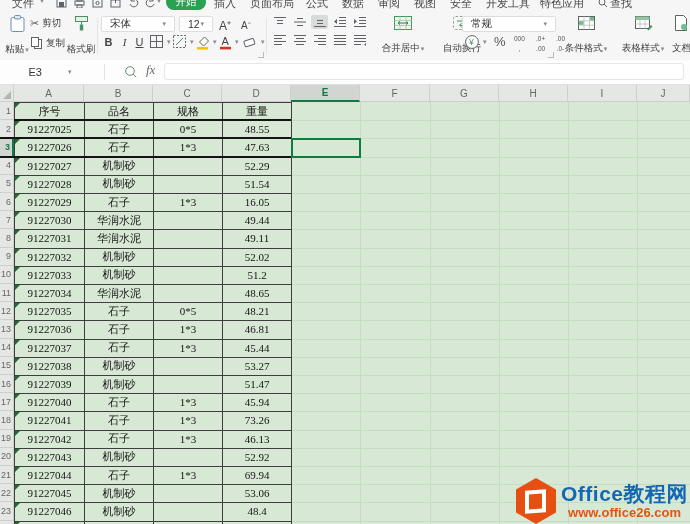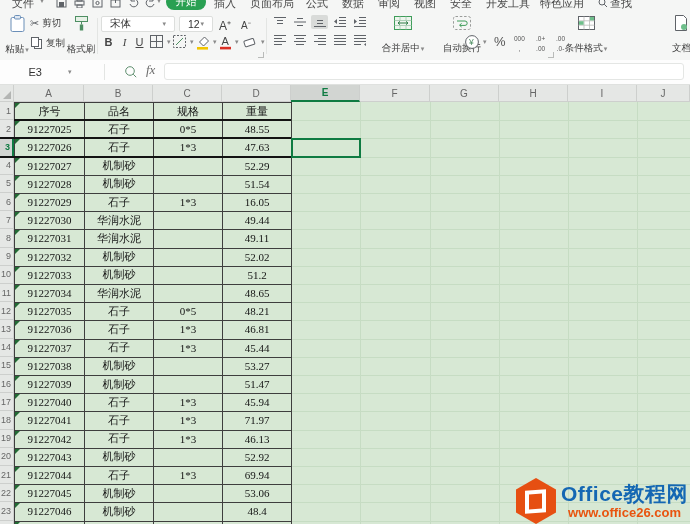--- a/index.html
+++ b/index.html
@@ -283,20 +283,24 @@
     </div>
     <div class="tbtn big" style="left:436px;top:2px;width:52px">
       <svg width="20" height="18">
           <rect x="1.5" y="2.5" width="17" height="13" rx="2" fill="none" stroke="#9a9c9a" stroke-dasharray="2.5 1.8"></rect>
           <path d="M5 7h8a2.2 2.2 0 0 1 0 4.4H8" fill="none" stroke="#3f9d5a"></path>
           <path d="M9.6 9.4L7.5 11.2l2.1 1.8" fill="none" stroke="#3f9d5a"></path>
         </svg>
       <span class="lbl">自动换行</span>
     </div>
 
+    <div class="combo" style="left:462px;top:4px;width:94px">
+      <span>常规</span>
+        <span class="caret">▾</span>
+    </div>
     <div class="tbtn" style="left:464px;top:22px">
       <svg width="16" height="16">
           <circle cx="8" cy="8" r="6.4" fill="#fff" stroke="#5f6368"></circle>
           <text x="5" y="11" font-size="8.5" fill="#4e8f63" font-family="Liberation Sans">¥</text>
         </svg>
       <span class="caret">▾</span>
     </div>
     <div class="tbtn" style="left:494px;top:22px;font-size:13px;color:#555">%</div>
     <div class="tbtn micro" style="left:514px;top:23px">
       <span>000</span>
@@ -314,20 +318,32 @@
 
     <div class="tbtn big" style="left:558px;top:2px;width:56px">
       <svg width="19" height="18">
           <rect x="1.5" y="2.5" width="16" height="13" fill="#fff" stroke="#5f6368"></rect>
           <path d="M1.5 6.8h16M1.5 11.2h16M7 2.5v13M12.5 2.5v13" stroke="#b9bbb9" stroke-width="0.8"></path>
           <rect x="2" y="7.2" width="4.6" height="3.6" fill="#6fbf8b"></rect>
           <rect x="13" y="3" width="4" height="3.4" fill="#6fbf8b"></rect>
         </svg>
       <span class="lbl">
           <span>条件格式</span>
+          <span class="caret">▾</span>
+        </span>
+    </div>
+    <div class="tbtn big" style="left:616px;top:2px;width:54px">
+      <svg width="19" height="18">
+          <rect x="1.5" y="2.5" width="14" height="12" fill="#fff" stroke="#5f6368"></rect>
+          <rect x="1.5" y="2.5" width="14" height="3.5" fill="#8fc7a2"></rect>
+          <path d="M6 6v8.5M11 6v8.5M1.5 10h14" stroke="#b9bbb9" stroke-width="0.8"></path>
+          <path d="M13 15l4-4 1.5 1.5-4 4z" fill="#4e8f63"></path>
+        </svg>
+      <span class="lbl">
+          <span>表格样式</span>
           <span class="caret">▾</span>
         </span>
     </div>
     <div class="tbtn big" style="left:672px;top:2px;width:44px;align-items:flex-start">
       <svg width="17" height="18">
           <path d="M3.5 1.5h8l3 3v12h-11z" fill="#fff" stroke="#5f6368"></path>
           <circle cx="12" cy="13" r="3" fill="#6fbf8b"></circle>
         </svg>
       <span class="lbl">文档助手</span>
     </div>
@@ -479,21 +495,21 @@
       <div class="tcell" style="position: absolute; left: 85px; top: 290px; width: 68px; height: 18.2px;">机制砂</div>
       <div class="tcell" style="position: absolute; left: 154px; top: 290px; width: 68px; height: 18.2px;"></div>
       <div class="tcell" style="position: absolute; left: 223px; top: 290px; width: 68px; height: 18.2px;">51.47</div>
       <div class="tcell" style="position: absolute; left: 15px; top: 308.2px; width: 69px; height: 18.2px;">91227040</div>
       <div class="tcell" style="position: absolute; left: 85px; top: 308.2px; width: 68px; height: 18.2px;">石子</div>
       <div class="tcell" style="position: absolute; left: 154px; top: 308.2px; width: 68px; height: 18.2px;">1*3</div>
       <div class="tcell" style="position: absolute; left: 223px; top: 308.2px; width: 68px; height: 18.2px;">45.94</div>
       <div class="tcell" style="position: absolute; left: 15px; top: 326.4px; width: 69px; height: 18.2px;">91227041</div>
       <div class="tcell" style="position: absolute; left: 85px; top: 326.4px; width: 68px; height: 18.2px;">石子</div>
       <div class="tcell" style="position: absolute; left: 154px; top: 326.4px; width: 68px; height: 18.2px;">1*3</div>
-      <div class="tcell" style="position: absolute; left: 223px; top: 326.4px; width: 68px; height: 18.2px;">71.97</div>
+      <div class="tcell" style="position: absolute; left: 223px; top: 326.4px; width: 68px; height: 18.2px;">73.26</div>
       <div class="tcell" style="position: absolute; left: 15px; top: 344.6px; width: 69px; height: 18.2px;">91227042</div>
       <div class="tcell" style="position: absolute; left: 85px; top: 344.6px; width: 68px; height: 18.2px;">石子</div>
       <div class="tcell" style="position: absolute; left: 154px; top: 344.6px; width: 68px; height: 18.2px;">1*3</div>
       <div class="tcell" style="position: absolute; left: 223px; top: 344.6px; width: 68px; height: 18.2px;">46.13</div>
       <div class="tcell" style="position: absolute; left: 15px; top: 362.8px; width: 69px; height: 18.2px;">91227043</div>
       <div class="tcell" style="position: absolute; left: 85px; top: 362.8px; width: 68px; height: 18.2px;">机制砂</div>
       <div class="tcell" style="position: absolute; left: 154px; top: 362.8px; width: 68px; height: 18.2px;"></div>
       <div class="tcell" style="position: absolute; left: 223px; top: 362.8px; width: 68px; height: 18.2px;">52.92</div>
       <div class="tcell" style="position: absolute; left: 15px; top: 381px; width: 69px; height: 18.2px;">91227044</div>
       <div class="tcell" style="position: absolute; left: 85px; top: 381px; width: 68px; height: 18.2px;">石子</div>

